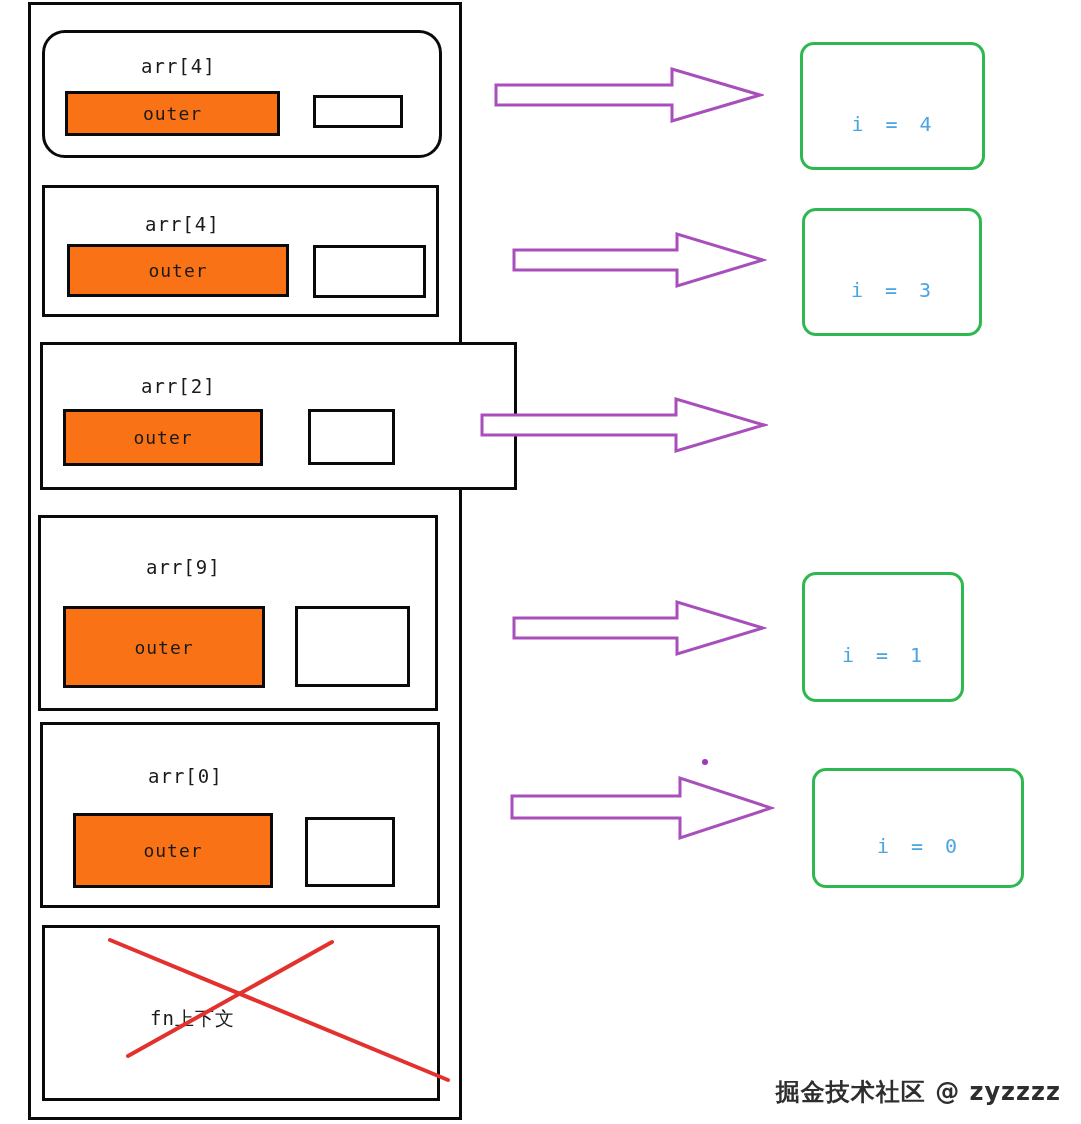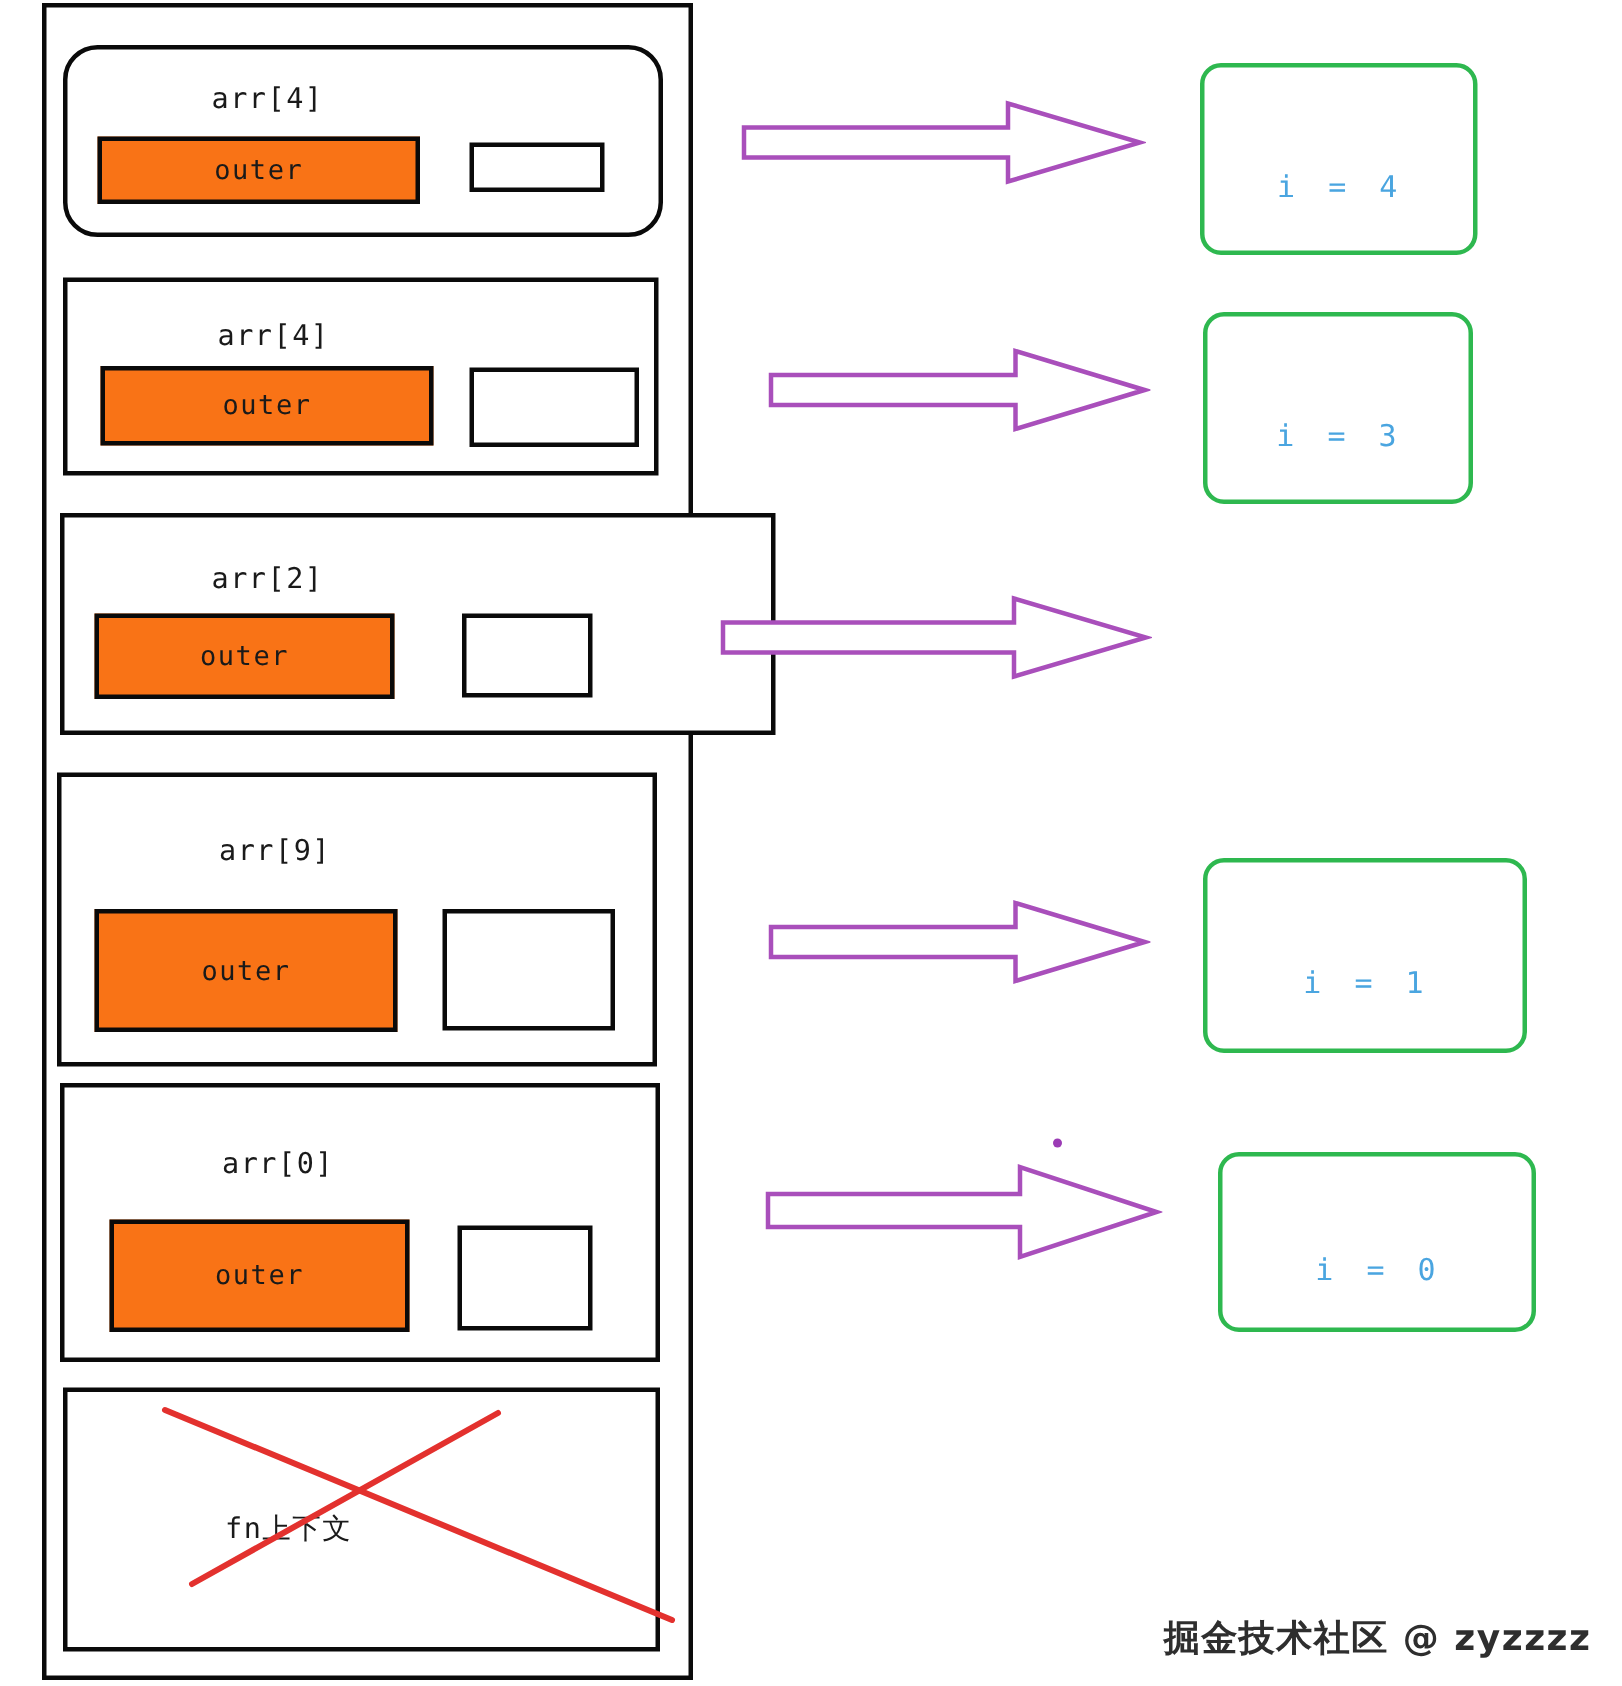--- a/index.html
+++ b/index.html
@@ -169,21 +169,21 @@
   </svg>
 
   <div class="stray-dot" style="left:702px; top:759px;"></div>
 
   <div class="result-box" style="left:800px; top:42px; width:185px; height:128px;">
     <span>i = 4</span>
   </div>
   <div class="result-box" style="left:802px; top:208px; width:180px; height:128px;">
     <span>i = 3</span>
   </div>
-  <div class="result-box" style="left:802px; top:572px; width:216px; height:130px;">
+  <div class="result-box" style="left:802px; top:572px; width:162px; height:130px;">
     <span>i = 1</span>
   </div>
   <div class="result-box" style="left:812px; top:768px; width:212px; height:120px;">
     <span>i = 0</span>
   </div>
 
   <div class="watermark">掘金技术社区 @ zyzzzz</div>
 
 </div>
 

